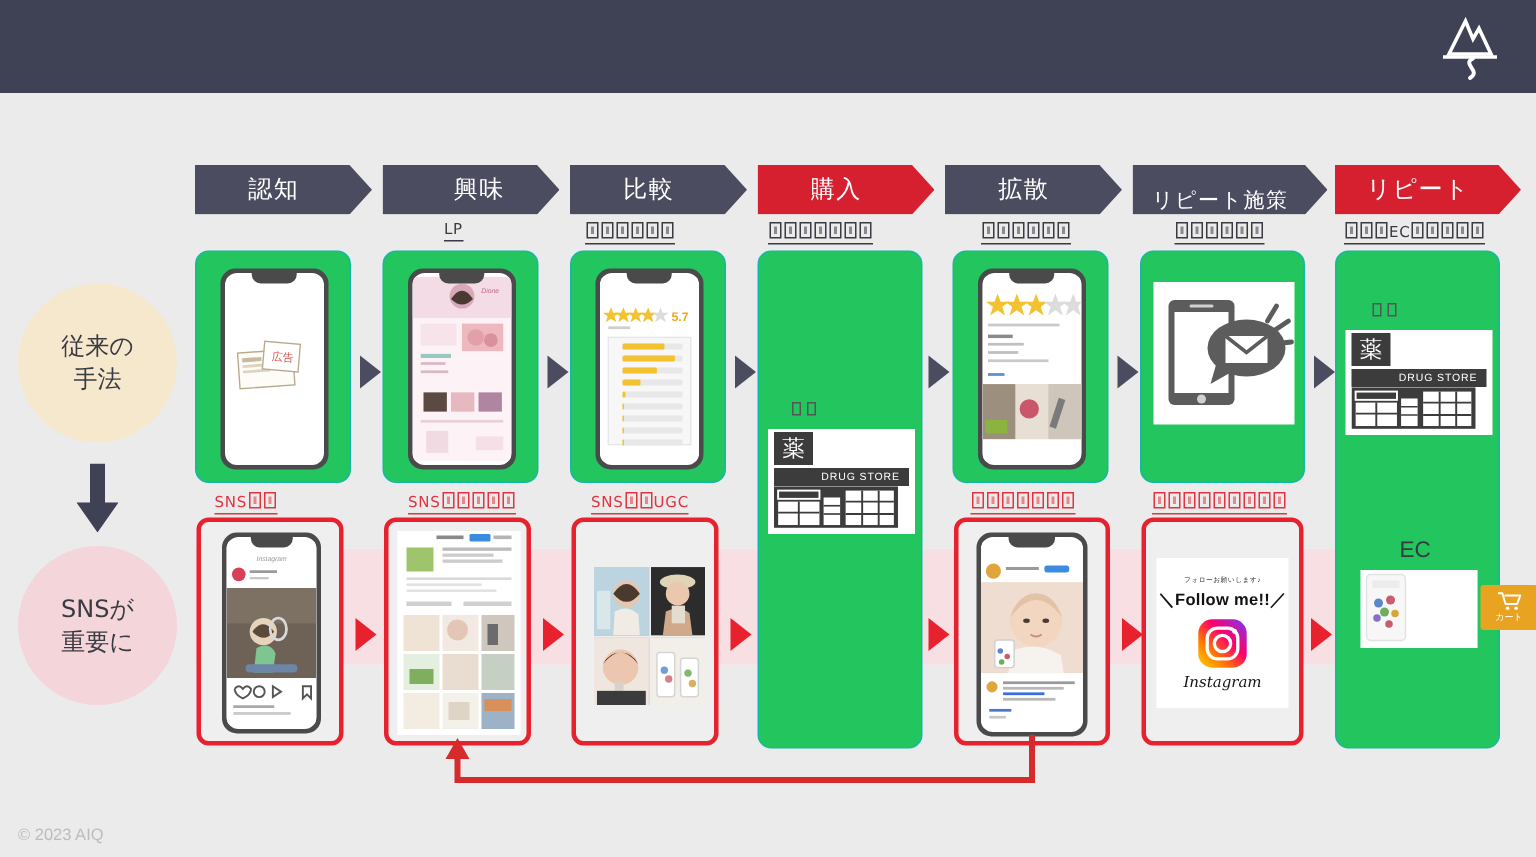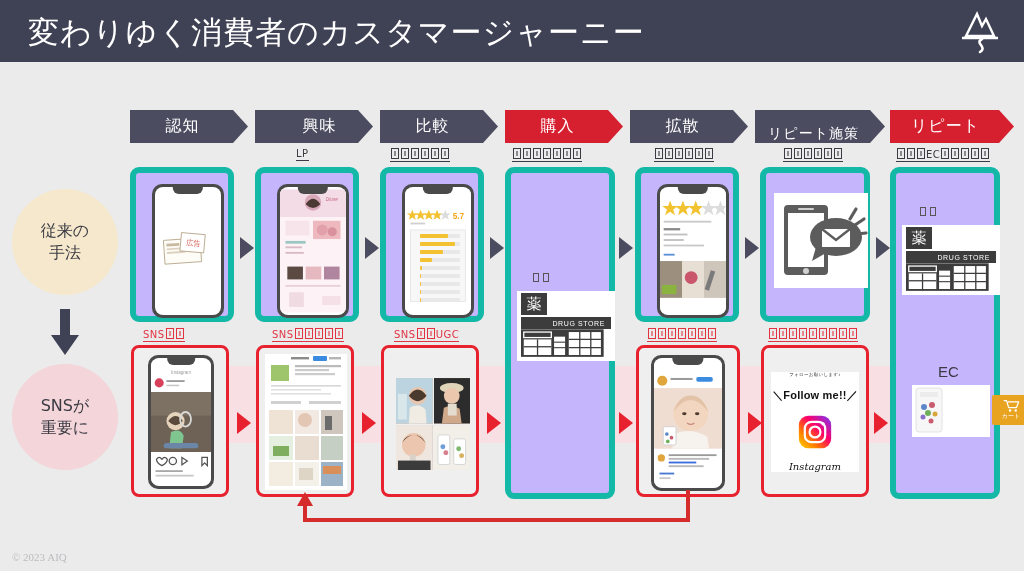--- a/index.html
+++ b/index.html
@@ -62,22 +62,22 @@
     background: #f8dfe3;
   }
   .pink-band-tip {
     position: absolute; left: 898px; top: 366px; width: 0; height: 0;
     border-top: 38.5px solid transparent; border-bottom: 38.5px solid transparent;
     border-left: 26px solid #f8dfe3;
   }
 
   
   .card {
-    position: absolute; background: #c4b5fd;
-    border: 6px solid #14b8a6; border-radius: 9px;
+    position: absolute; background: #22c55e;
+    border: 1px solid #14b8a6; border-radius: 9px;
   }
   .card.tall { border-radius: 9px; }
   .card.snsbox { border: 3px solid #e8212e; border-radius: 8px; background: #efefef; }
 
   
   .tri { position: absolute; width: 0; height: 0;
     border-top: 11px solid transparent; border-bottom: 11px solid transparent; }
   .tri.dark { border-left: 14px solid #4b4c60; }
   .tri.red  { border-left: 14px solid #e8212e; }
 
@@ -105,40 +105,39 @@
   .tofu::after { content: ""; position: absolute; inset: 2px; border: 1px solid currentColor; opacity: .55; }
 
   .tofu-sm { display: inline-block; width: 6px; height: 9px; border: 1px solid #555;
              margin: 0 2px; vertical-align: -1px; }
 
   .ec-label { position: absolute; font-size: 15px; color: #3a3a42; }
   .cart-btn { position: absolute; background: #e8a321; border-radius: 2px;
               display: flex; flex-direction: column; align-items: center; justify-content: center;
               color: #fff; font-size: 6px; font-family: "DejaVu Sans", sans-serif; }
 
-  .footer { position: absolute; left: 12px; bottom: 8px; font-size: 11px; color: #bcbcc0; font-family: Liberation Serif, serif; }
+  .footer { position: absolute; left: 12px; bottom: 8px; font-size: 11px; color: #bcbcc0; }
 
   .followbox { position: absolute; background: #fff; display: flex; flex-direction: column;
-               align-items: center; justify-content: space-between; }
+               align-items: center; justify-content: center; }
   .follow-sub { font-size: 4.5px; color: #333; letter-spacing: .3px; }
   .follow-main { font-size: 11px; font-weight: bold; color: #111; letter-spacing: .2px; }
   .follow-word { font-size: 10px; color: #111; font-style: italic; font-family: "DejaVu Serif", serif; }
   .bar-row { position: absolute; height: 4px; background: #e8e8e8; border-radius: 1px; }
   .bar-fill { height: 100%; background: #f2c230; border-radius: 1px; }
 
   .grid4 { position: absolute; display: grid; grid-template-columns: 1fr 1fr; gap: 1px; }
   .gcell { background: #d7c8bd; }
 
   .feedback { position: absolute; }
 </style>
 </head>
 <body>
 
 <div class="header">
-  <div class="header-title">変わりゆく消費者のカスタマージャーニー</div>
   <svg class="logo" viewBox="0 0 54 50">
     <path d="M14 30 L25 8 L30 20 L34 13 L42 30 Z" fill="none" stroke="#ffffff" stroke-width="2.4"></path>
     <line x1="10" y1="32" x2="46" y2="32" stroke="#ffffff" stroke-width="2.4"></line>
     <path d="M30 33 C22 37, 36 41, 28 46" fill="none" stroke="#ffffff" stroke-width="2.6" stroke-linecap="round"></path>
   </svg>
 </div>
 
 <div class="circle circle-legacy">
   <div>
     <div>従来の</div>

